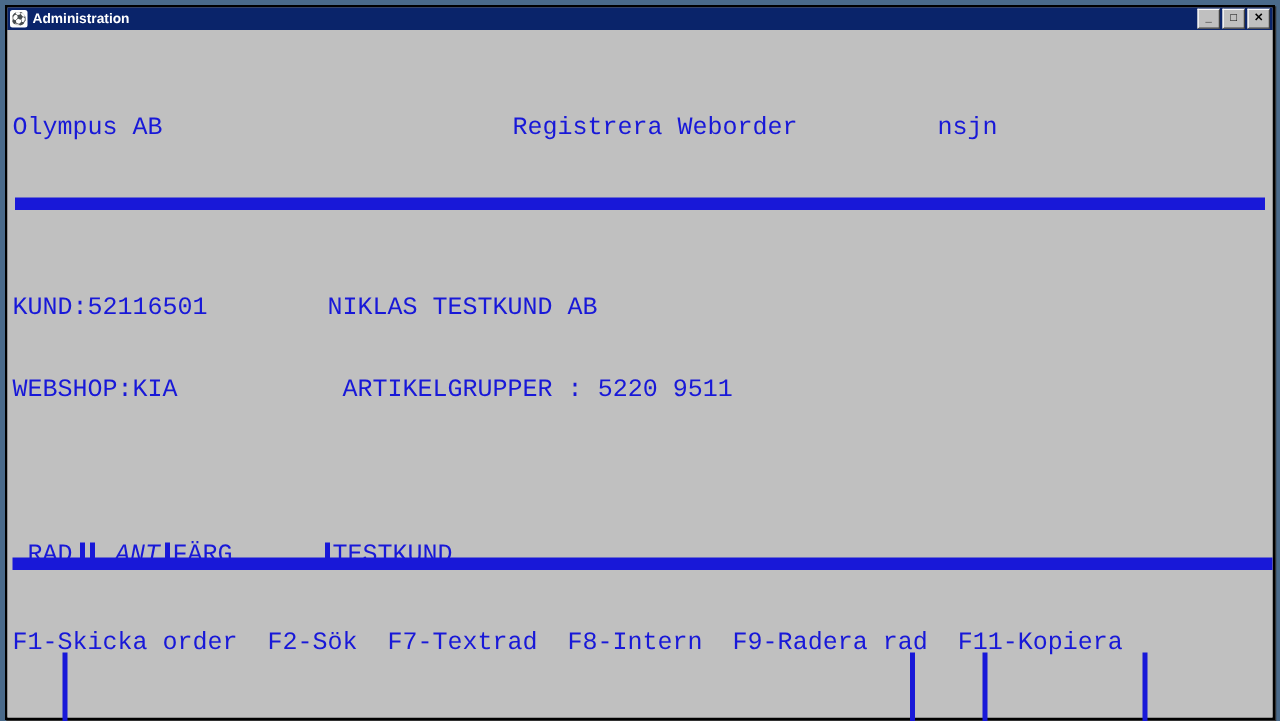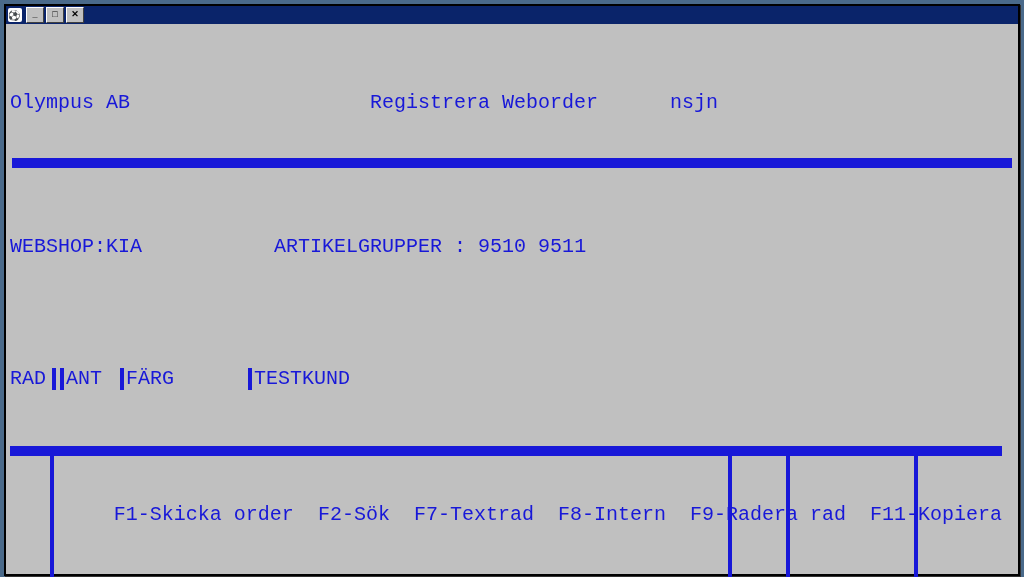--- a/index.html
+++ b/index.html
@@ -78,39 +78,40 @@
     font-size: 20px;
     line-height: 22px;
     padding: 2px 4px;
     box-sizing: border-box;
     font-weight: 500;
     letter-spacing: 0px;
     white-space: pre;
   }
   .hdrline {
     display: flex;
+    gap: 40px;
   }
   .hdr-company { width: 360px; }
   .hdr-title { width: 300px; }
   .hdr-date { width: 170px; }
   .hdr-user { }
   .thickbar {
     height: 10px;
     background: #1818d8;
     margin: 0 2px 2px 2px;
   }
   .kund-line, .webshop-line {
     white-space: pre;
   }
   .colheaders, .datarow {
     display: flex;
   }
-  .col-rad { width: 40px; text-align:left;}
+  .col-rad { width: 40px; text-align:left;margin-left:12px;}
   .col-art { width: 670px; }
-  .col-ant { width: 50px; padding-right:2px;}
+  .col-ant { width: 50px; text-align:right; padding-right:2px;font-style:italic;}
   .col-farg { width: 120px; }
   .col-stor { width: 100px; }
   .sep {
     width: 4px;
     background: #1818d8;
     align-self: stretch;
     margin: 0 2px;
   }
   .griddata {
     position: relative;
@@ -122,53 +123,54 @@
     width:4px;
     background:#1818d8;
   }
   .gridcontainer {
     position: relative;
   }
   .fnkeys {
     position:absolute;
     bottom:4px;
     left:4px;
-    right:16px;
-    text-align:right;
+    right:0;
   }
   .bottom-thick {
     height:10px;
     background:#1818d8;
     margin-bottom:4px;
   }
 </style>
 </head>
 <body>
 
 <div class="desktop">
   <div class="window">
     <div class="titlebar">
       <span class="icon">⚽</span>
+      <span class="title">Administration</span>
       <span class="winbtns">
         <span class="winbtn">_</span>
         <span class="winbtn">□</span>
         <span class="winbtn">✕</span>
       </span>
     </div>
 
     <div class="terminal">
 
       <div class="hdrline">
         <span class="hdr-company">Olympus AB</span>
         <span class="hdr-title">Registrera Weborder</span>
         <span class="hdr-user">nsjn</span>
       </div>
       <div class="thickbar"></div>
 
-      <div class="webshop-line"><span>WEBSHOP:</span><span>KIA</span>           <span>ARTIKELGRUPPER :</span> <span>9510 9511</span></div>
+      <div class="kund-line"><span>KUND:</span><span>52116501</span>        <span>NIKLAS TESTKUND AB</span></div>
+      <div class="webshop-line"><span>WEBSHOP:</span><span>KIA</span>           <span>ARTIKELGRUPPER :</span> <span>5220 9511</span></div>
 
       <div class="gridcontainer">
         <div class="colheaders">
           <span class="col-rad">RAD</span><span class="sep"></span>
           <span class="sep"></span>
           <span class="col-ant">ANT</span><span class="sep"></span>
           <span class="col-farg">FÄRG</span><span class="sep"></span>
           <span class="col-stor">TESTKUND</span>
         </div>
 

